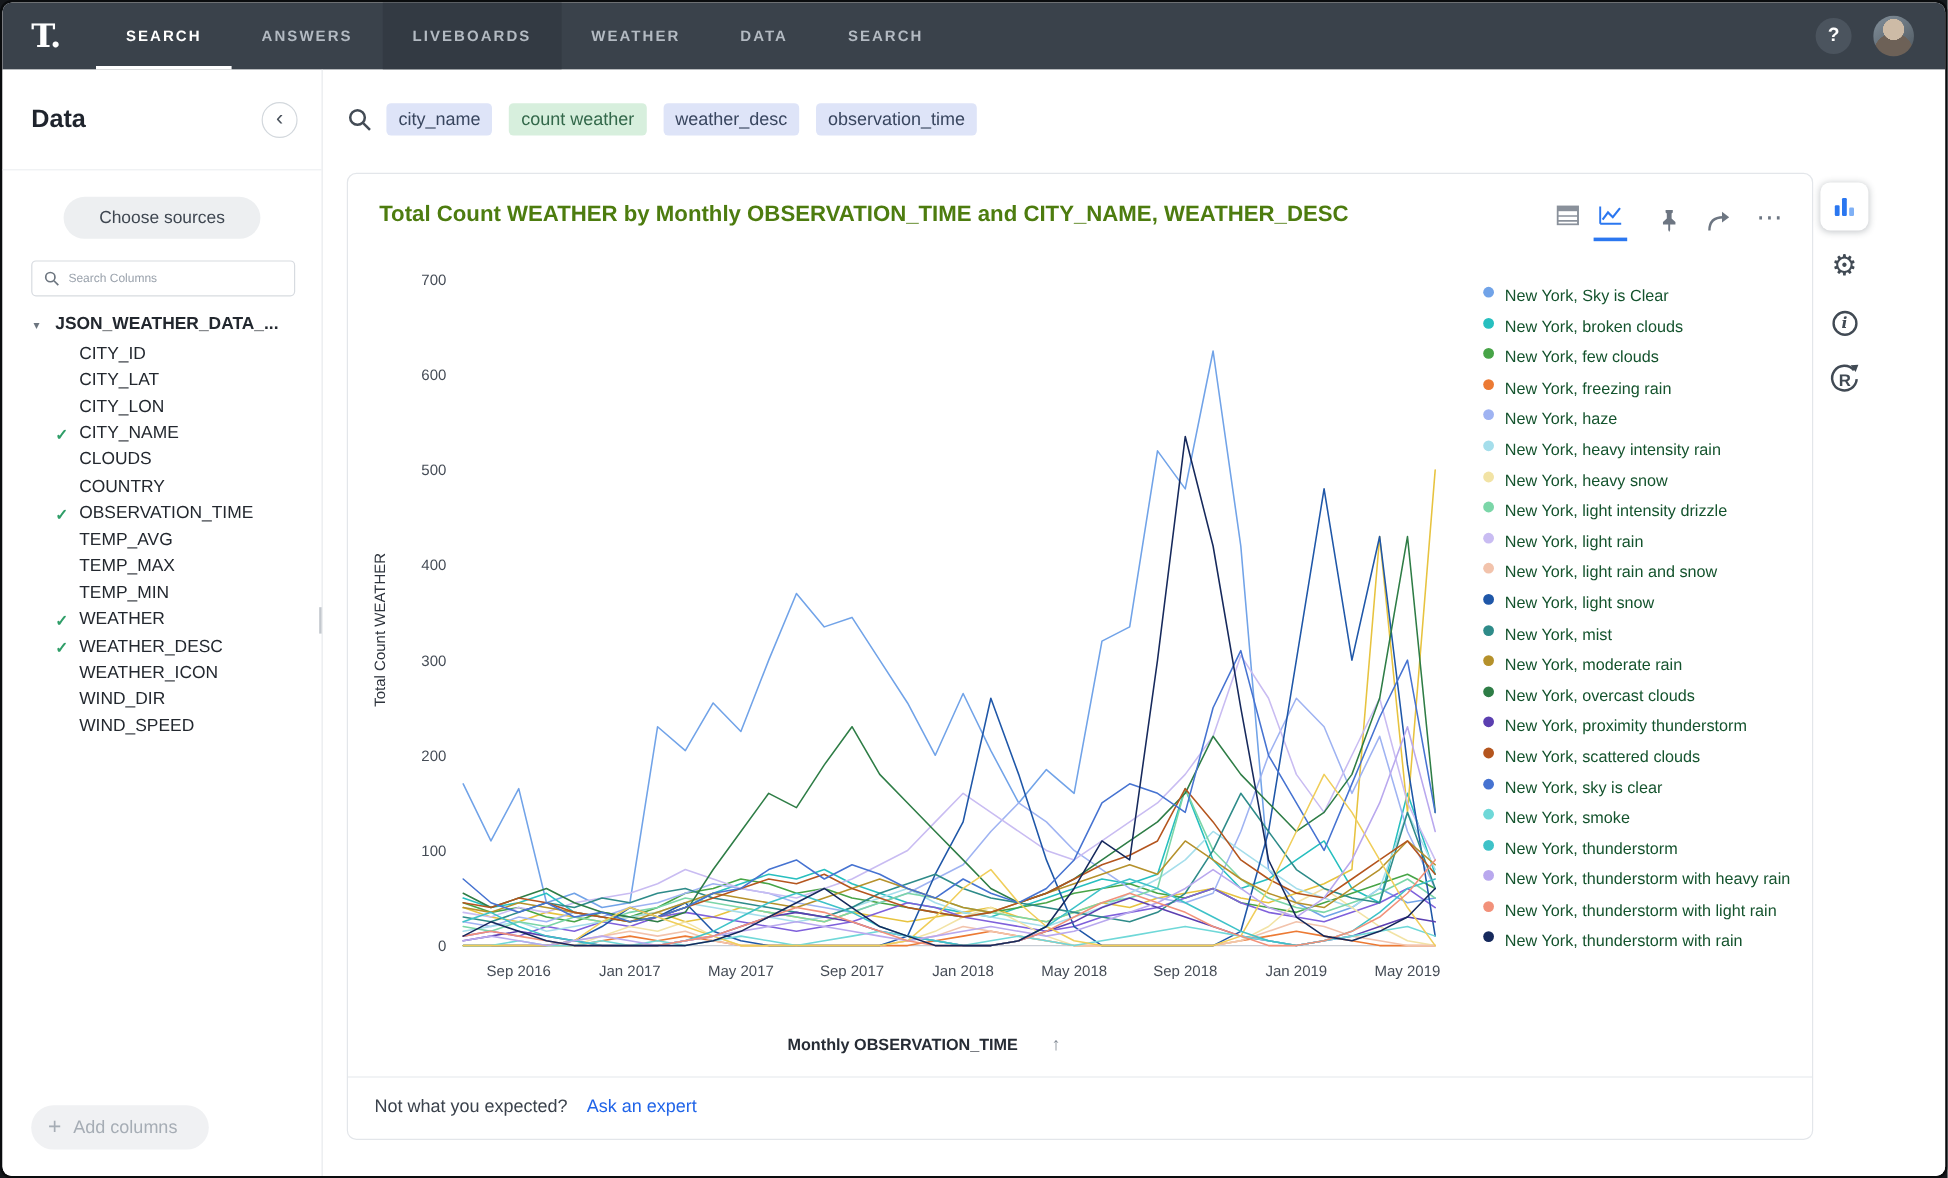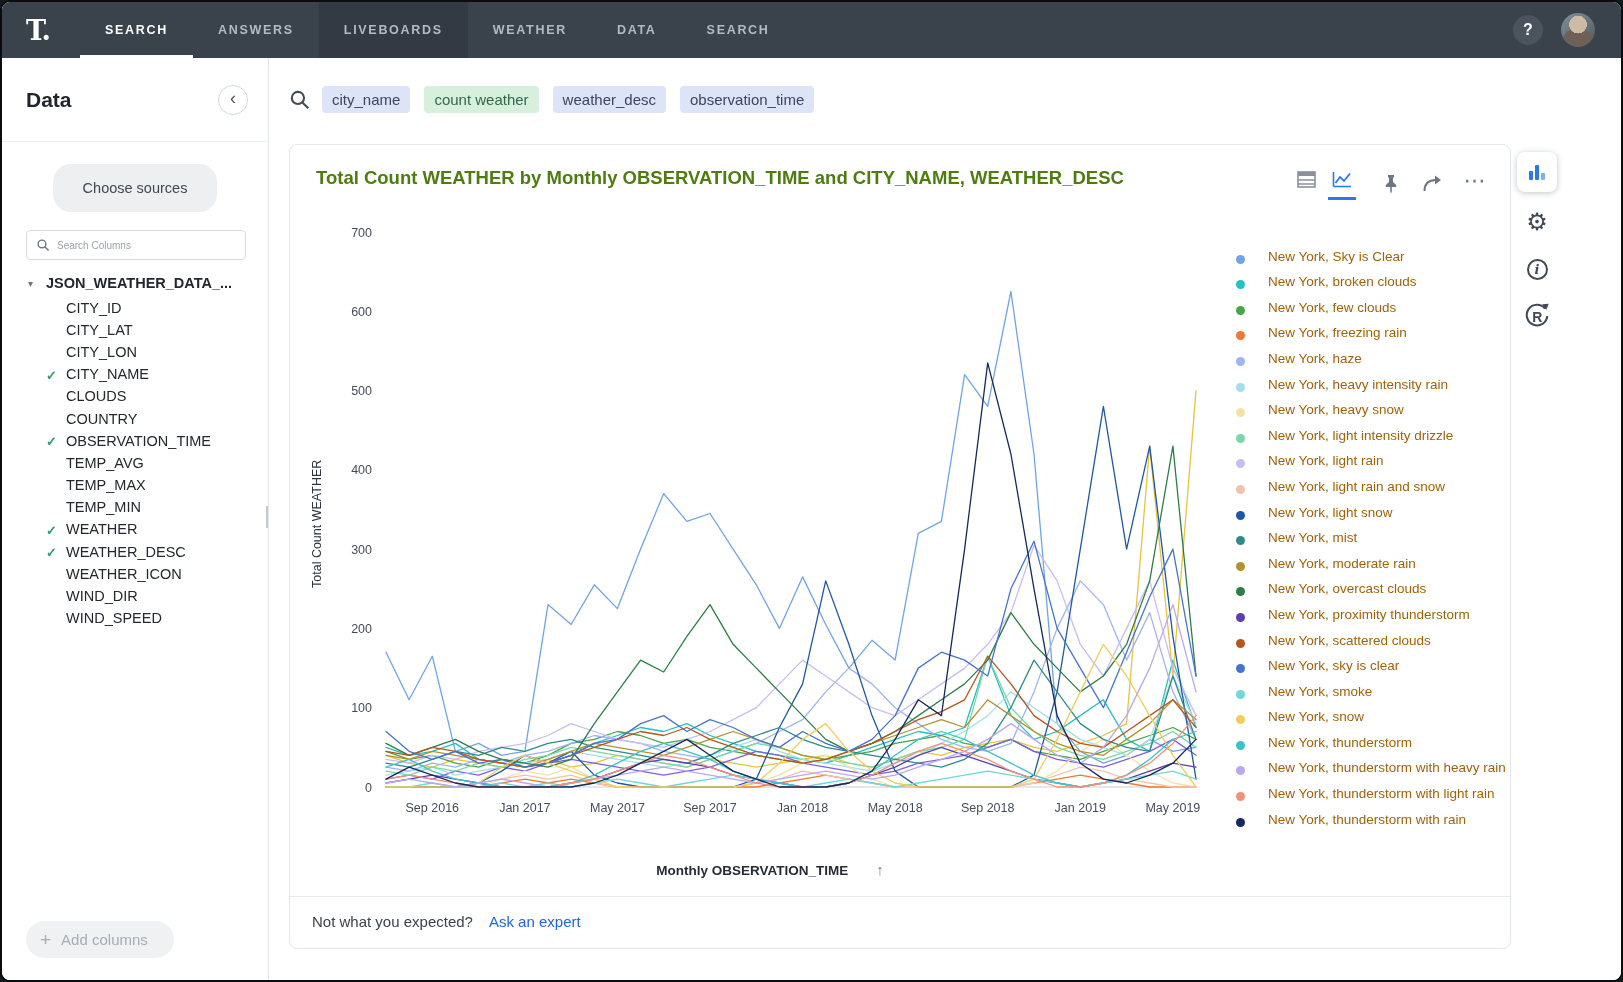--- a/index.html
+++ b/index.html
@@ -19,21 +19,21 @@
     background: radial-gradient(circle at 50% 34%, #cdbBA6 0 31%, rgba(0,0,0,0) 32%),
                 radial-gradient(circle at 50% 92%, #6d6157 0 46%, rgba(0,0,0,0) 47%),
                 linear-gradient(145deg, #828f9a, #4d575f); }
 
   
   .main { display: flex; height: 926px; }
   .sidebar { width: 267px; flex: none; border-right: 1px solid #e4e7ea; position: relative; background: #fff; }
   .sb-header { height: 84px; display: flex; align-items: center; justify-content: space-between; padding: 0 20px 0 24px; border-bottom: 1px solid #edeff2; }
   .sb-title { font-size: 21px; font-weight: 700; color: #1f242d; }
   .collapse-btn { width: 30px; height: 30px; border-radius: 50%; border: 1px solid #d3d8dd; background: #fff; color: #4a525c; font-size: 18px; line-height: 1; display: flex; align-items: center; justify-content: center; cursor: pointer; padding-bottom: 3px; }
-  .choose-btn { display: block; width: 164px; margin: 22px auto 18px; background: #edeff1; border: none; border-radius: 18px; height: 48px; font-size: 14.5px; color: #3f4751; font-family: inherit; cursor: pointer; }
+  .choose-btn { display: block; width: 164px; margin: 22px auto 18px; background: #edeff1; border: none; border-radius: 18px; height: 35px; font-size: 14.5px; color: #3f4751; font-family: inherit; cursor: pointer; }
   .search-cols { margin: 0 22px 12px 24px; height: 30px; border: 1px solid #d7dbe0; border-radius: 4px; display: flex; align-items: center; gap: 7px; padding: 0 9px; }
   .search-cols input { border: none; outline: none; flex: 1; font-size: 10px; font-family: inherit; color: #2b313a; min-width: 0; }
   .search-cols input::placeholder { color: #9aa2ac; }
   .tree { font-size: 14.5px; color: #23282f; }
   .table-row { position: relative; padding: 3px 0 6px 44px; font-weight: 700; cursor: pointer; }
   .caret { position: absolute; left: 26px; top: 6px; font-size: 10px; color: #6c757f; font-weight: 400; }
   .col-row { position: relative; padding: 2.6px 0 2.6px 64px; line-height: 17px; cursor: pointer; }
   .check { position: absolute; left: 44px; top: 3px; color: #2f9e68; font-weight: 700; font-size: 13px; }
   .add-cols { position: absolute; left: 24px; bottom: 26px; display: flex; align-items: center; gap: 10px; background: #f0f1f3; border: none; border-radius: 19px; height: 37px; padding: 0 26px 0 14px; font-size: 15px; color: #a6adb5; font-family: inherit; cursor: pointer; }
   .add-cols .plus { font-size: 19px; line-height: 1; }
@@ -60,21 +60,21 @@
 
   .card-body { display: flex; padding: 2px 8px 0 16px; }
   .chart-region { position: relative; width: 904px; height: 684px; flex: none; }
   .y-axis-label { writing-mode: vertical-rl; transform: rotate(180deg); position: absolute; left: 4px; top: 120px; height: 400px; text-align: center; font-size: 12.5px; color: #2e343d; }
   .chart { display: block; margin-left: 28px; }
   .chart text { font-family: "Liberation Sans", sans-serif; }
   .x-axis-label { position: absolute; bottom: 10px; left: 64px; width: 800px; text-align: center; font-size: 13.5px; font-weight: 600; color: #262c35; }
   .sort-arrow { margin-left: 28px; color: #7d8590; font-weight: 400; font-size: 15px; cursor: pointer; }
 
   .legend { flex: 1; padding: 34px 0 0 26px; }
-  .legend-item { display: flex; align-items: flex-end; gap: 23px; height: 25.6px; font-size: 13.5px; color: #a16207; cursor: pointer; white-space: nowrap; }
+  .legend-item { display: flex; align-items: flex-start; gap: 9px; height: 25.6px; font-size: 13.5px; color: #14532d; cursor: pointer; white-space: nowrap; }
   .legend-dot { width: 9px; height: 9px; border-radius: 50%; flex: none; }
 
   .card-footer { border-top: 1px solid #e8ebee; margin-top: 8px; padding: 16px 22px 18px; display: flex; gap: 16px; font-size: 15px; color: #3b424c; }
   .expert-link { color: #2064e8; cursor: pointer; text-decoration: none; text-align: center; }
 
   
   .right-rail { position: absolute; top: 150px; right: 62px; width: 44px; display: flex; flex-direction: column; align-items: center; gap: 13px; }
   .viz-btn { width: 40px; height: 40px; background: #fff; border-radius: 8px; box-shadow: 0 1px 6px rgba(40,50,60,.28); display: flex; align-items: center; justify-content: center; cursor: pointer; }
   .rail-icon { width: 34px; height: 34px; display: flex; align-items: center; justify-content: center; cursor: pointer; color: #414a54; }
   .gear-glyph { font-size: 24px; line-height: 1; }
@@ -317,24 +317,20 @@
               </div>
               <div class="legend-item">
                 <span class="legend-dot" style="background: rgb(70, 115, 209);"></span>
                 <span>New York, sky is clear</span>
               </div>
               <div class="legend-item">
                 <span class="legend-dot" style="background: rgb(111, 216, 216);"></span>
                 <span>New York, smoke</span>
               </div>
               <div class="legend-item">
-                <span class="legend-dot" style="background: rgb(240, 206, 90);"></span>
-                <span>New York, snow</span>
-              </div>
-              <div class="legend-item">
                 <span class="legend-dot" style="background: rgb(62, 194, 200);"></span>
                 <span>New York, thunderstorm</span>
               </div>
               <div class="legend-item">
                 <span class="legend-dot" style="background: rgb(185, 168, 238);"></span>
                 <span>New York, thunderstorm with heavy rain</span>
               </div>
               <div class="legend-item">
                 <span class="legend-dot" style="background: rgb(242, 145, 122);"></span>
                 <span>New York, thunderstorm with light rain</span>

